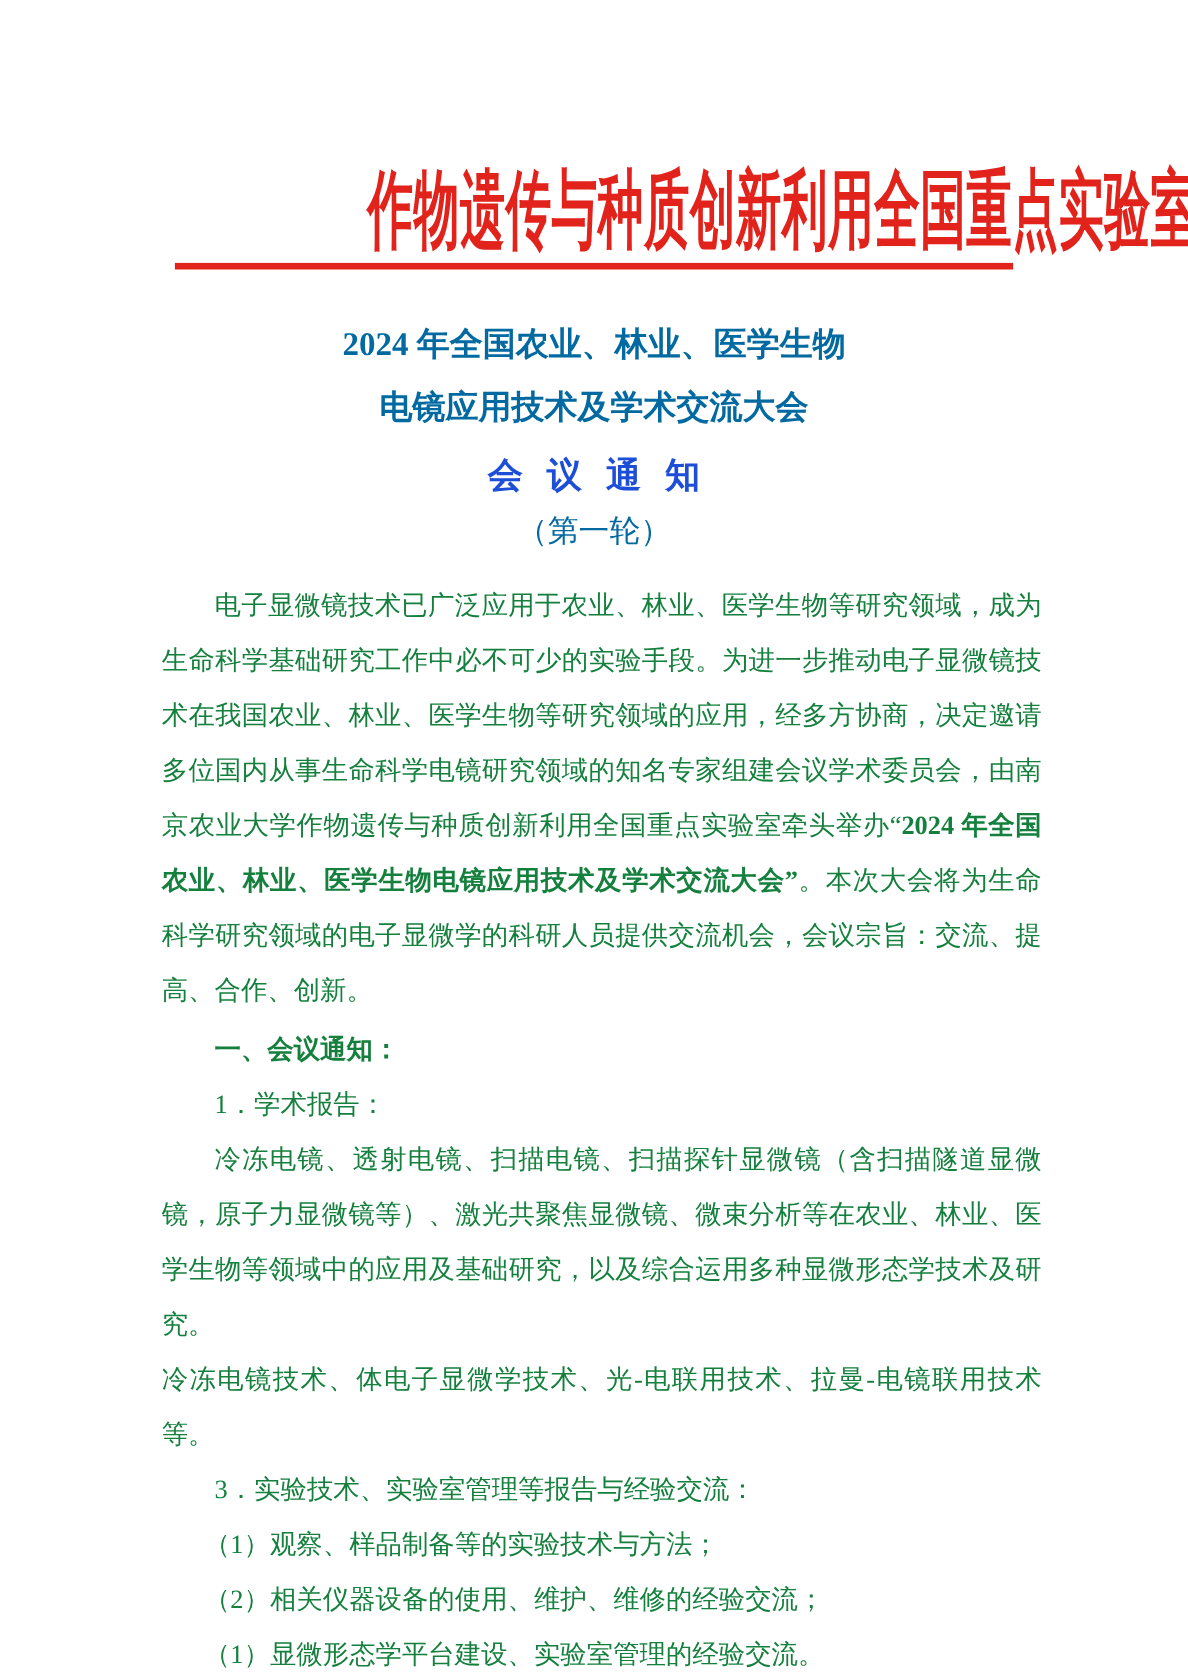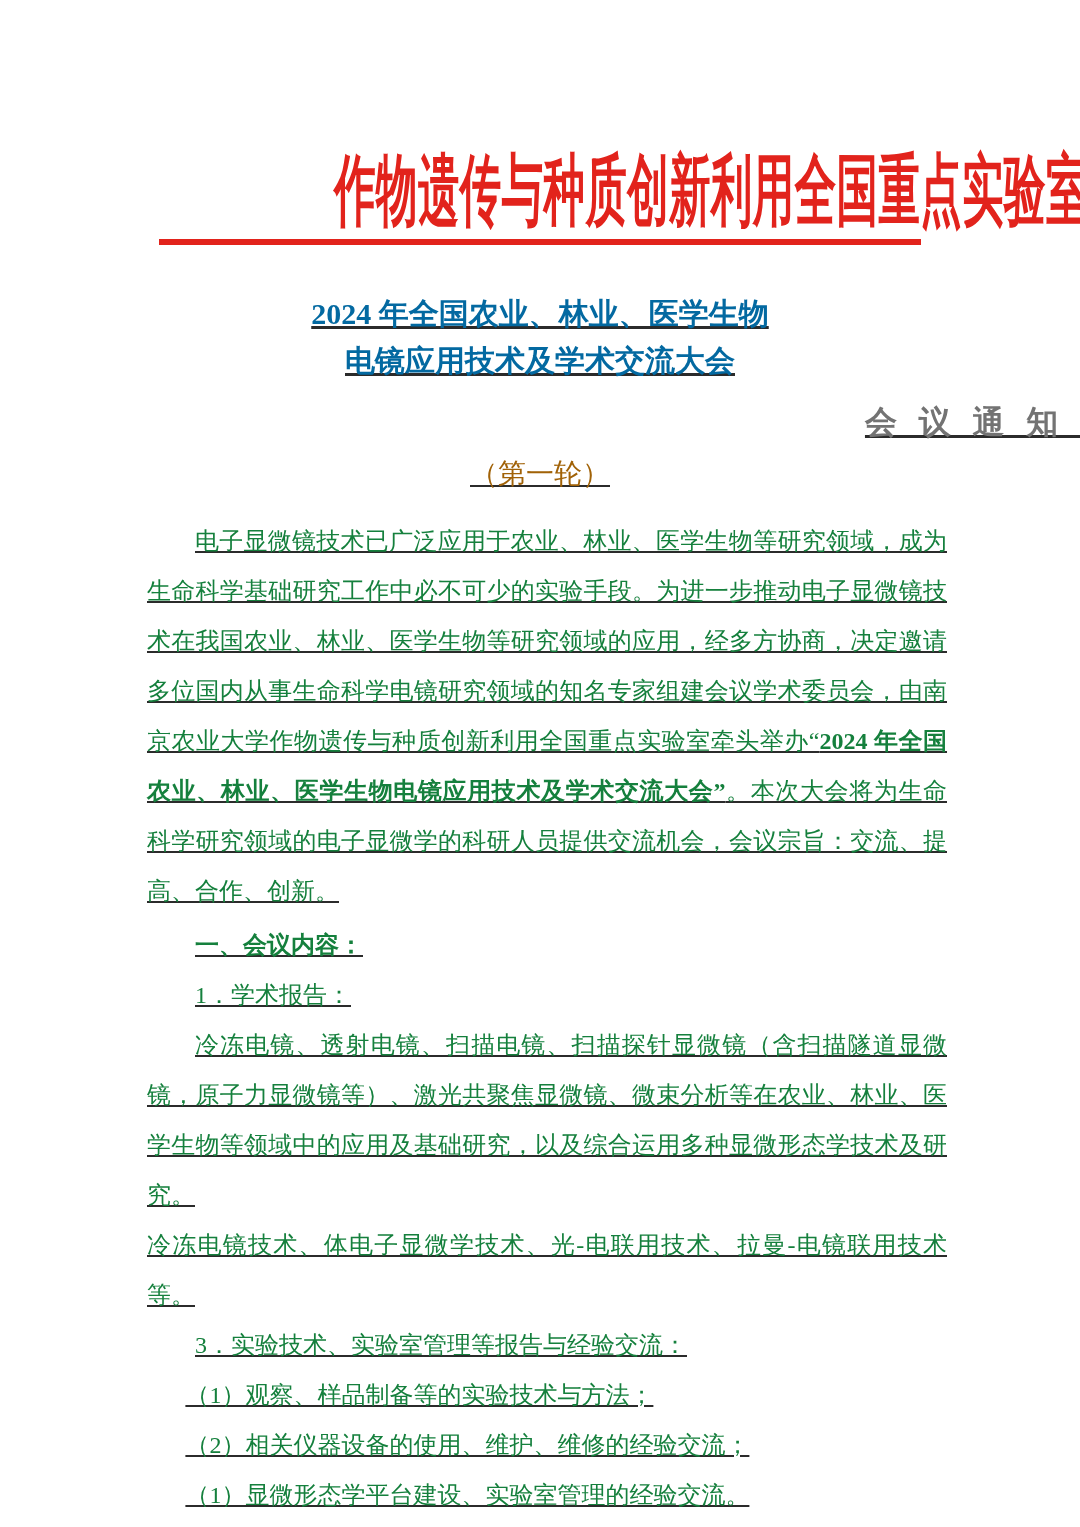--- a/index.html
+++ b/index.html
@@ -12,21 +12,20 @@
     height: 1527px;
     overflow: hidden;
     font-family: "Liberation Serif", serif;
     color: #2b2b2b;
     position: relative;
   }
   .page {
     width: 1080px;
     height: 1527px;
     background: #ffffff;
-    text-decoration: underline;
   }
   
   .banner {
     padding-top: 150px;
     text-align: center;
     white-space: nowrap;
   }
   .banner-text {
     display: inline-block;
     font-family: "Liberation Sans", sans-serif;
@@ -47,37 +46,37 @@
   
   .title-line {
     margin: 0;
     text-align: center;
     font-size: 30px;
     font-weight: bold;
     color: #0369a1;
     line-height: 34px;
   }
   .title-line.first { margin-top: 52px; }
-  .title-line.second { margin-top: 13px; }
+  .title-line.second { margin-top: 23px; }
   .subtitle {
     margin-top: 26px;
-    text-align: right;
+    text-align: center;
     font-size: 32px;
     font-weight: bold;
-    color: #737373;
+    color: #1d4ed8;
     letter-spacing: 0.68em;
     text-indent: 0.68em;
     line-height: 36px;
   }
   .round-label {
     margin-top: 18px;
     text-align: center;
     font-size: 28px;
     font-weight: normal;
-    color: #a16207;
+    color: #0369a1;
     line-height: 32px;
   }
   
   .doc-body {
     width: 800px;
     margin: 26px 0 0 147px;
     font-size: 24px;
     line-height: 50px;
     text-align: justify;
     color: #15803d;
@@ -105,21 +104,21 @@
   <h1 class="title-line second">电镜应用技术及学术交流大会</h1>
 
   <div class="subtitle">会议通知</div>
 
   <div class="round-label">（第一轮）</div>
 
   <div class="doc-body">
 
     <p class="para indent"><span>电子显微镜技术已广泛应用于农业、林业、医学生物等研究领域，成为生命科学基础研究工作中必不可少的实验手段。为进一步推动电子显微镜技术在我国农业、林业、医学生物等研究领域的应用，经多方协商，决定邀请多位国内从事生命科学电镜研究领域的知名专家组建会议学术委员会，由南京农业大学作物遗传与种质创新利用全国重点实验室牵头举办“</span><span class="b">2024 年全国农业、林业、医学生物电镜应用技术及学术交流大会”</span><span>。本次大会将为生命科学研究领域的电子显微学的科研人员提供交流机会，会议宗旨：交流、提高、合作、创新。</span></p>
 
-    <p class="para indent section-heading">一、会议内容：</p>
+    <p class="para indent section-heading">一、会议通知：</p>
 
     <p class="para indent">1．学术报告：</p>
 
     <p class="para indent">冷冻电镜、透射电镜、扫描电镜、扫描探针显微镜（含扫描隧道显微镜，原子力显微镜等）、激光共聚焦显微镜、微束分析等在农业、林业、医学生物等领域中的应用及基础研究，以及综合运用多种显微形态学技术及研究。</p>
 
 
     <p class="para">冷冻电镜技术、体电子显微学技术、光-电联用技术、拉曼-电镜联用技术等。</p>
 
     <p class="para indent">3．实验技术、实验室管理等报告与经验交流：</p>
 

